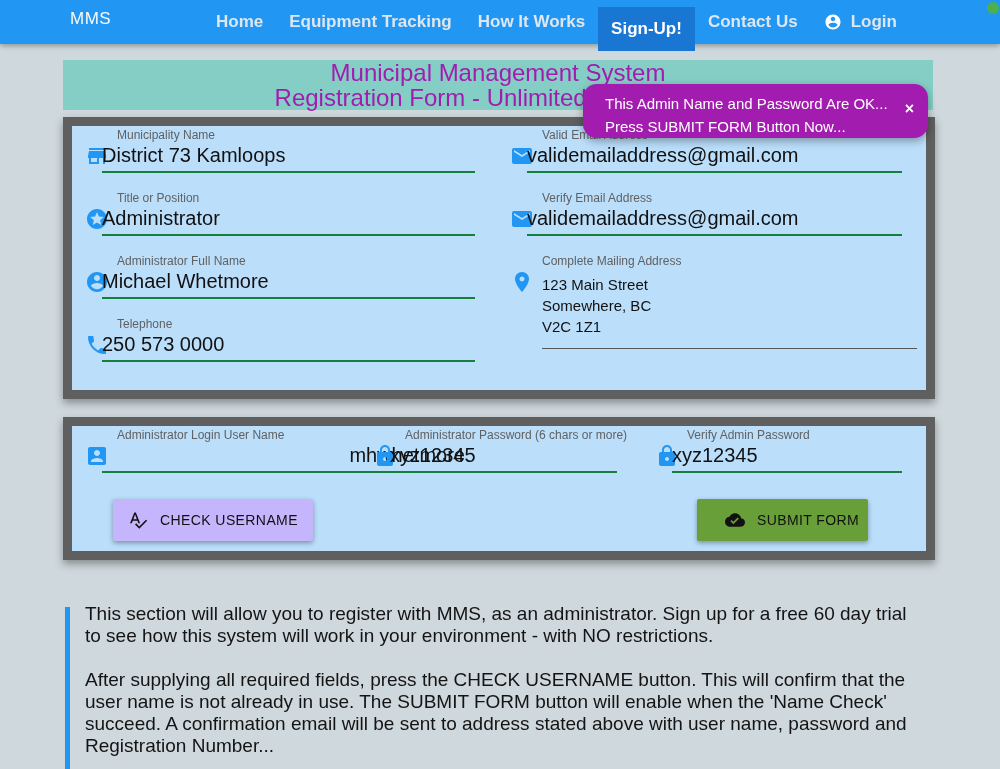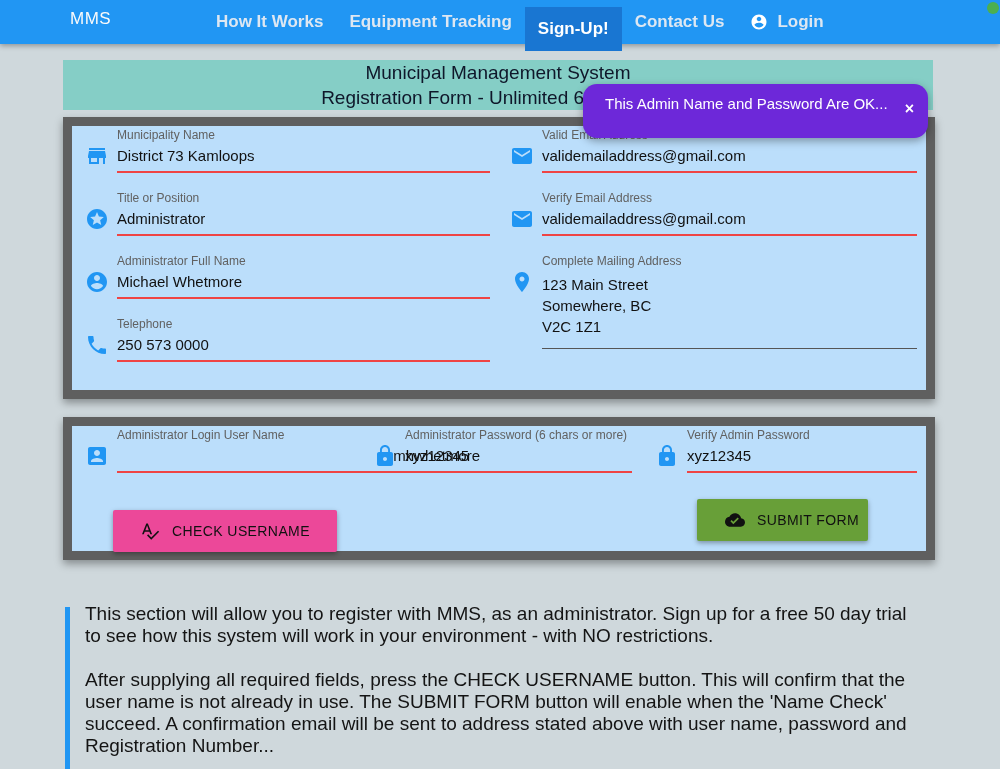--- a/index.html
+++ b/index.html
@@ -24,85 +24,86 @@
   }
   .nav-item.active { background:#1976D2; color:#FFFFFF;margin-top:13px; }
   .nav-login { height:44px; display:flex; align-items:center; padding:0 13px; gap:9px;
     font-size:17px; font-weight:bold; color:#DDE7F2; cursor:pointer;}
   .login-icon svg { width:18px; height:18px; display:block; }
   .status-dot { position:absolute; right:1px; top:2px; width:12px; height:12px;
     border-radius:50%; background:#4CAF50; z-index:40;}
   
   .title-band {
     position:absolute; left:63px; top:60px; width:870px; height:50px;
-    background:#85CEC6; color:#0f172a; text-align:center;
-    font-size:19px; line-height:25px; z-index:1;
+    background:#85CEC6; color:#a21caf; text-align:center;
+    font-size:24px; line-height:25px; z-index:1;
   }
   
   .toast {
     position:absolute; left:583px; top:84px; width:345px; height:54px;
-    background:#6d28d9; border-radius:14px; z-index:50;
+    background:#a21caf; border-radius:14px; z-index:50;
     box-shadow:0 3px 8px rgba(0,0,0,.35); color:#fff;
   }
   .toast-text { position:absolute; left:22px; top:8px; font-size:15px; line-height:23px; }
   .toast-close { position:absolute; right:14px; top:16px; font-size:16px; font-weight:bold;
     color:#fff; cursor:pointer; background:none; border:none; font-family:inherit;}
   
   .panel {
     position:absolute; left:63px; width:872px;
     border:9px solid #5F5F5F; background:#BBDEFB;
     box-shadow:0 4px 8px rgba(0,0,0,.35); z-index:5;
   }
   .panel-1 { top:117px; height:282px; }
   .panel-2 { top:417px; height:143px; }
   .panel-inner { position:relative; width:100%; height:100%; }
   
   .field { position:absolute; }
   .ficon { position:absolute; left:0; top:16px; }
   .ficon svg { width:24px; height:24px; display:block; fill:#2196F3; }
   .flabel { position:absolute; left:32px; top:0; font-size:12px; color:#616161; white-space:nowrap; }
   .fvalue {
-    position:absolute; left:32px; top:17px; height:28px;
+    position:absolute; left:17px; top:17px; height:28px;
     background:transparent; border:none; outline:none;
-    border-bottom:2px solid #ef4444;
-    font-family:"Liberation Sans", sans-serif; font-size:15px; color:#111;
+    border-bottom:2px solid #15803d;
+    font-family:"Liberation Sans", sans-serif; font-size:20px; color:#111;
     padding:0 0 5px 0;
   }
   .w-l { width:373px; }  .w-r { width:375px; }
   .w-c1 { width:363px;text-align:right; } .w-c2 { width:227px; } .w-c3 { width:230px; }
   .faddress {
     position:absolute; left:32px; top:20px; width:375px; height:75px;
     background:transparent; border:none; outline:none; resize:none; overflow:hidden;
     border-bottom:1px solid #555;
     font-family:"Liberation Sans", sans-serif; font-size:15px; line-height:21px; color:#111;
   }
   
   .btn {
     position:absolute; top:73px; height:42px; border:none; border-radius:2px;
     display:flex; align-items:center; justify-content:center; gap:12px;
     font-family:"Liberation Sans", sans-serif; font-size:14px; color:#111;
     letter-spacing:.4px; cursor:pointer; box-shadow:0 2px 5px rgba(0,0,0,.35);
   }
   .btn svg { width:20px; height:20px; fill:#111; }
-  .btn-check { left:41px; width:224px; background:#ec4899;margin-top:11px; }
+  .btn-check { left:41px; width:200px; background:#c4b5fd; }
   .btn-submit { left:625px; width:171px; background:#689F38;padding-left:19px; }
   
   .info-bar { position:absolute; left:65px; top:607px; width:5px; height:162px; background:#2196F3; }
   .info-text { position:absolute; left:85px; top:603px; width:842px;
     font-size:19px; line-height:22px; color:#141414; }
   .info-text p { margin-bottom:22px; }
 </style>
 </head>
 <body>
 
 <div class="navbar">
   <div class="brand">MMS</div>
   <div class="nav">
+    <div class="nav-item">Home</div>
+    <div class="nav-item">Equipment Tracking</div>
     <div class="nav-item">How It Works</div>
-    <div class="nav-item">Equipment Tracking</div>
     <div class="nav-item active">Sign-Up!</div>
     <div class="nav-item">Contact Us</div>
     <div class="nav-login">
       <span class="login-icon">
         <svg viewBox="0 0 24 24" fill="#FFFFFF">
             <path d="M12 2C6.48 2 2 6.48 2 12s4.48 10 10 10 10-4.48 10-10S17.52 2 12 2zm0 3c1.66 0 3 1.34 3 3s-1.34 3-3 3-3-1.34-3-3 1.34-3 3-3zm0 14.2c-2.5 0-4.71-1.28-6-3.22.03-1.99 4-3.08 6-3.08 1.99 0 5.97 1.09 6 3.08-1.29 1.94-3.5 3.22-6 3.22z"></path>
           </svg>
       </span>
       <span>Login</span>
     </div>
@@ -111,20 +112,21 @@
 <div class="status-dot"></div>
 
 <div class="title-band">
   <div>Municipal Management System</div>
   <div>Registration Form - Unlimited 60 Day Trial</div>
 </div>
 
 <div class="toast">
   <div class="toast-text">
     <div>This Admin Name and Password Are OK...</div>
+    <div>Press SUBMIT FORM Button Now...</div>
   </div>
   <button class="toast-close">
     <span>×</span>
   </button>
 </div>
 
 <div class="panel panel-1">
   <div class="panel-inner">
 
     <div class="field" style="left:13px; top:2px;">
@@ -251,15 +253,15 @@
           </svg>
       </span>
       <span>SUBMIT FORM</span>
     </button>
 
   </div>
 </div>
 
 <div class="info-bar"></div>
 <div class="info-text">
-  <p>This section will allow you to register with MMS, as an administrator. Sign up for a free 50 day trial to see how this system will work in your environment - with NO restrictions.</p>
+  <p>This section will allow you to register with MMS, as an administrator. Sign up for a free 60 day trial to see how this system will work in your environment - with NO restrictions.</p>
   <p>After supplying all required fields, press the CHECK USERNAME button. This will confirm that the user name is not already in use. The SUBMIT FORM button will enable when the 'Name Check' succeed. A confirmation email will be sent to address stated above with user name, password and Registration Number...</p>
 </div>
 
 </body></html>

